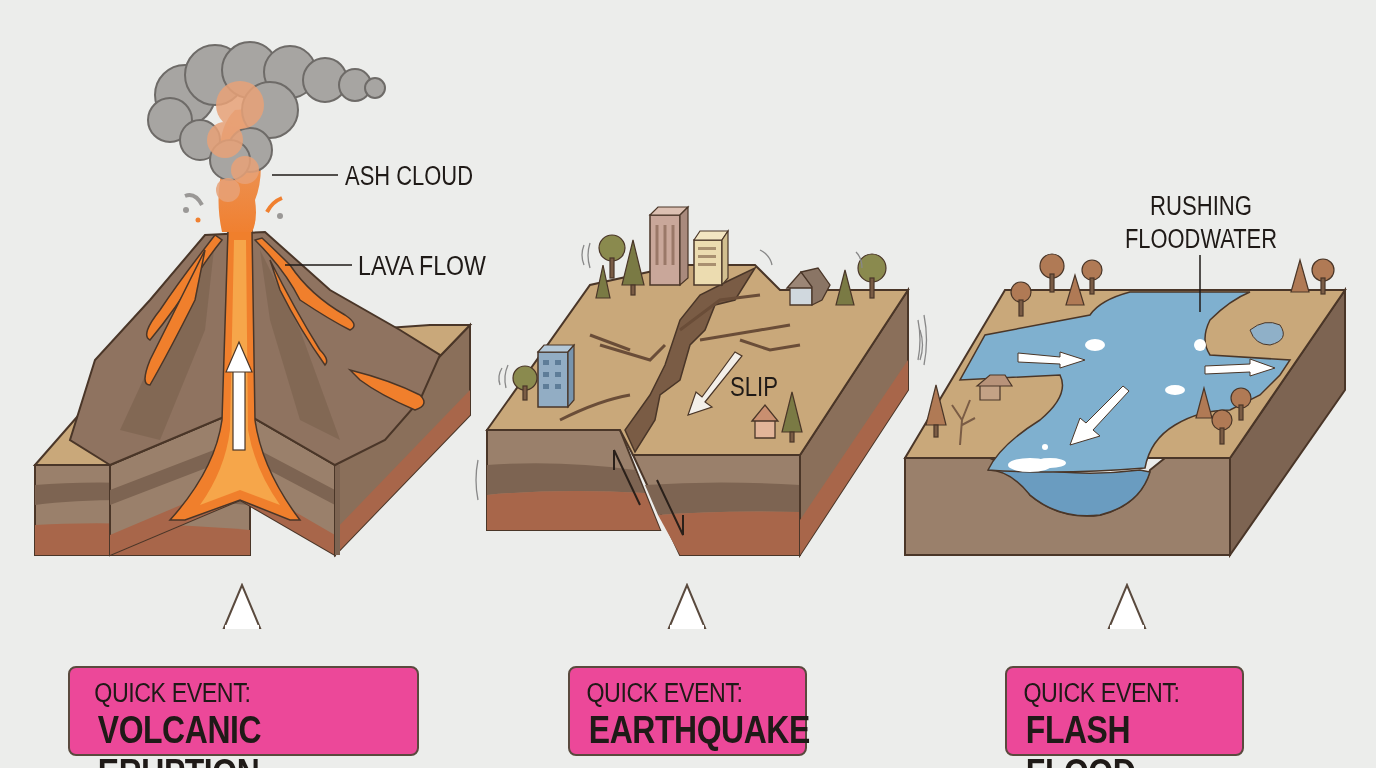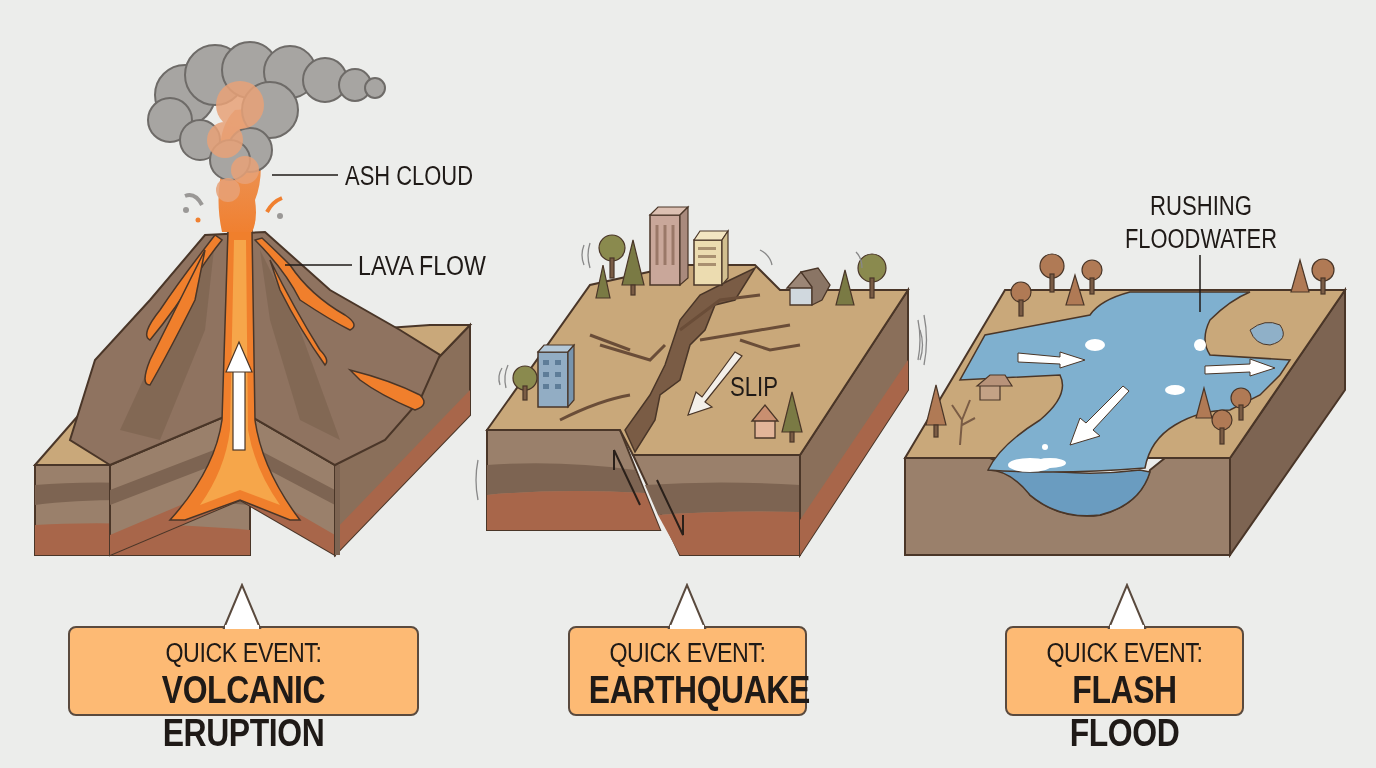--- a/index.html
+++ b/index.html
@@ -10,26 +10,27 @@
     position: relative;
   }
   svg.scene { position: absolute; left: 0; top: 0; }
   .lbl {
     font-family: "Liberation Sans", sans-serif;
     fill: #1f1a17;
     font-stretch: condensed;
   }
   .callout {
     position: absolute;
-    background: #fdba74;
+    background: #ec4899;
     border: 2px solid #5a4a3e;
     border-radius: 8px;
-    text-align: center;
+    text-align: left;
     color: #1f1a17;
     box-sizing: border-box;
+    margin-top: 40px;
   }
   .callout .line1 {
     font-family: "Liberation Sans", sans-serif;
     font-size: 27px; letter-spacing: -0.5px;
     transform: scaleX(0.86); display: block; margin-top: 10px;
   }
   .callout .line2 {
     font-family: "Liberation Sans", sans-serif;
     font-size: 38px; font-weight: bold; letter-spacing: -0.5px;
     transform: scaleX(0.84); display: block; margin-top: 0px;

